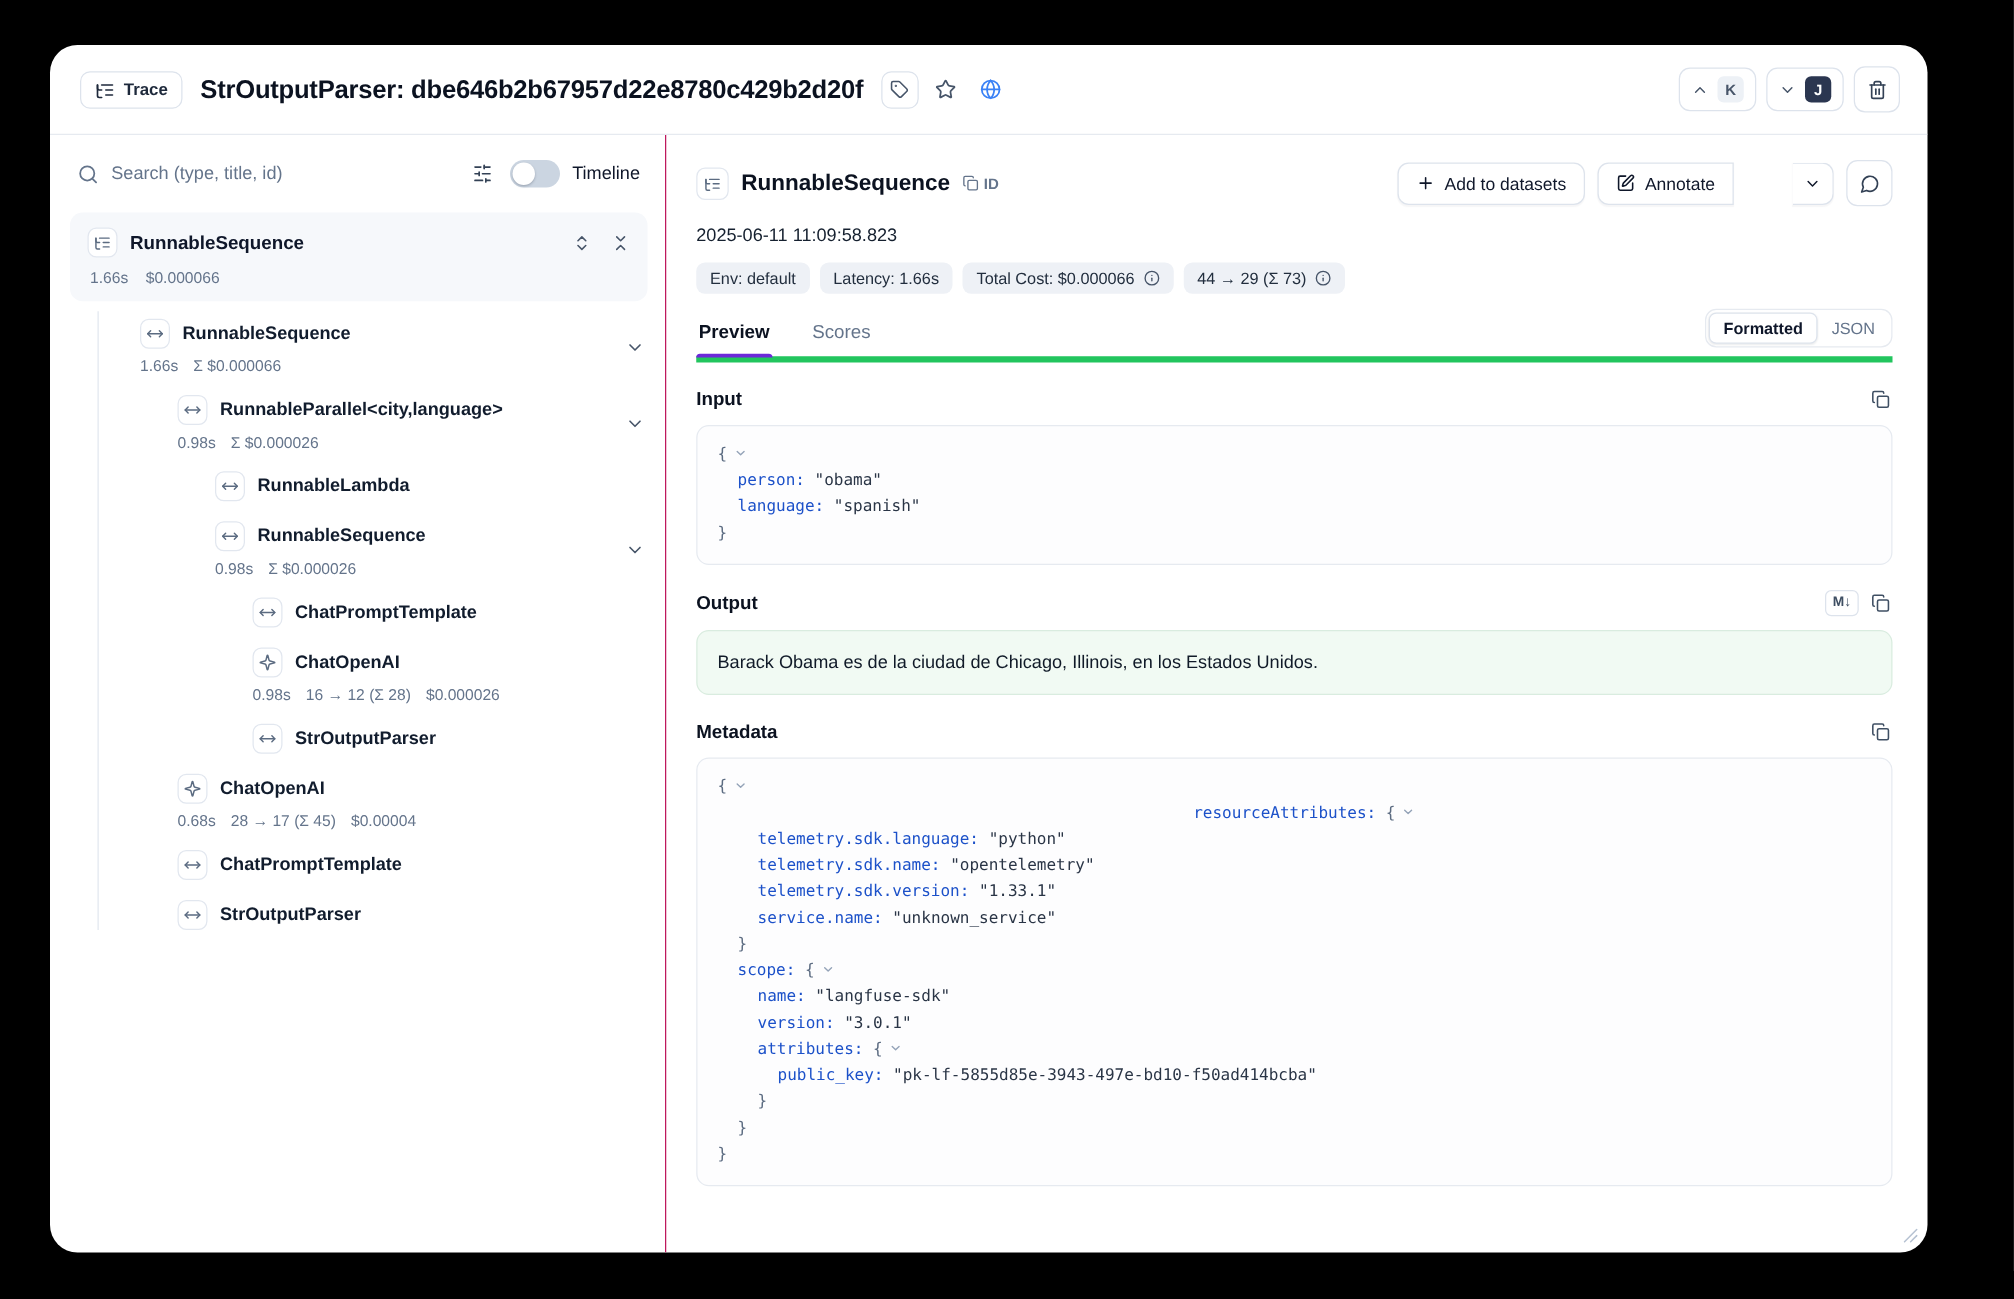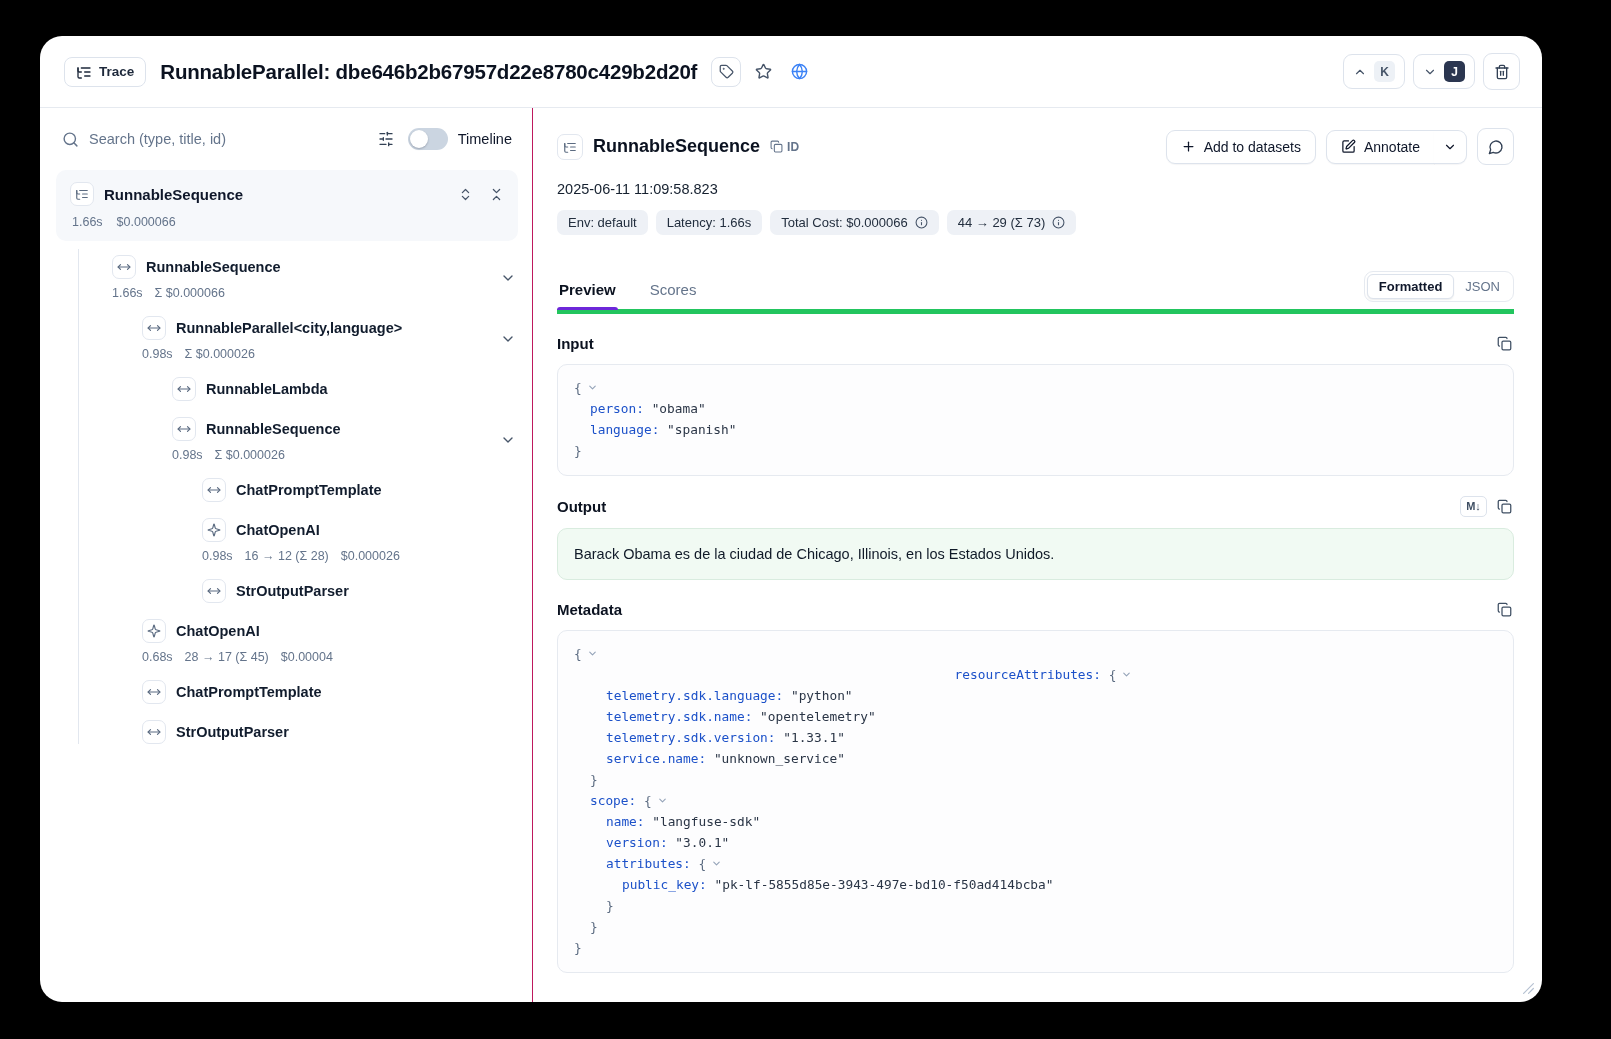--- a/index.html
+++ b/index.html
@@ -57,33 +57,33 @@
   .row-meta { display:flex; gap:12px; margin-top:7px; font-size:12.5px; color:#64748b; white-space:nowrap; }
   .row-chevron { margin-left:auto; color:#475569; display:flex; }
 
   
   .obs-header { display:flex; align-items:center; }
   .obs-icon { width:26px; height:26px; border:1px solid #e2e7ef; border-radius:7px; display:flex; align-items:center; justify-content:center; color:#5b6b81; }
   .obs-title { margin-left:10px; font-size:18px; font-weight:700; color:#0b1220; }
   .id-chip { margin-left:10px; display:inline-flex; align-items:center; gap:4px; color:#64748b; font-size:12px; font-weight:600; background:none; border:none; cursor:pointer; }
   .obs-actions { margin-left:auto; display:flex; align-items:center; gap:10px; }
   .btn { display:inline-flex; align-items:center; gap:8px; border:1px solid #dde3ec; background:#fff; border-radius:9px; padding:8px 14px; font-size:14px; font-weight:500; color:#0f172a; cursor:pointer; box-shadow:0 1px 1px rgba(15,23,42,.04); }
-  .split { display:inline-flex; }
+  .split { display:inline-flex;gap:48px; }
   .split .btn-left { border-radius:9px 0 0 9px; }
   .split .btn-right { border-radius:0 9px 9px 0; border-left:none; padding:8px 9px; margin-left:-1px; }
   .timestamp { margin-top:16px; font-size:14.5px; font-weight:500; color:#15202f; }
   .badge-row { margin-top:13px; display:flex; gap:8px; flex-wrap:wrap; }
   .badge { display:inline-flex; align-items:center; gap:7px; background:#eef1f6; border-radius:7px; padding:5px 11px; font-size:13px; font-weight:500; color:#222e3e; }
   .badge .info-ic { display:flex; color:#475569; }
 
   .tabs-row { margin-top:12px; display:flex; align-items:flex-end; border-bottom:5px solid #22c55e; }
   .tab { position:relative; margin-right:30px; padding:10px 2px 11px; font-size:15px; font-weight:500; color:#64748b; cursor:pointer; }
   .tab.active { color:#0b1220; font-weight:700; }
   .tab.active::after { content:""; position:absolute; left:0; right:0; bottom:-1px; height:3px; border-radius:3px 3px 0 0; background:#6d28d9; }
-  .fmt-toggle { margin-left:auto; margin-bottom:7px; display:inline-flex; align-items:center; border:1px solid #e6eaf0; background:#fff; border-radius:9px; padding:2px;margin-top:24px; }
+  .fmt-toggle { margin-left:auto; margin-bottom:7px; display:inline-flex; align-items:center; border:1px solid #e6eaf0; background:#fff; border-radius:9px; padding:2px; }
   .fmt-seg { padding:4px 11px; font-size:13px; color:#64748b; border-radius:6px; cursor:pointer; }
   .fmt-seg.active { background:#fff; border:1px solid #dde3ec; color:#0f172a; font-weight:600; box-shadow:0 1px 1.5px rgba(15,23,42,.08); }
 
   .section-head { display:flex; align-items:center; margin-top:20px; margin-bottom:11px; }
   .section-title { font-size:15px; font-weight:700; color:#0b1220; }
   .section-tools { margin-left:auto; display:flex; align-items:center; gap:8px; }
   .tool-btn { background:none; border:none; color:#3f4f63; cursor:pointer; display:flex; padding:2px; }
   .md-btn { min-width:27px; height:21px; border:1px solid #dde3ec; border-radius:5px; background:#fff; color:#3f4f63; font-size:11px; font-weight:700; display:flex; align-items:center; justify-content:center; padding:0 4px; cursor:pointer; }
 
   .code-block { border:1px solid #e6eaf0; border-radius:10px; background:#fdfdfe; padding:13px 16px; font-family:"DejaVu Sans Mono", monospace; font-size:12.8px; line-height:1.64; color:#2a3546; }
@@ -109,21 +109,21 @@
           <svg width="16" height="16" viewBox="0 0 24 24" fill="none" stroke="currentColor" stroke-width="2" stroke-linecap="round" stroke-linejoin="round">
               <path d="M21 12h-8"></path>
               <path d="M21 6H8"></path>
               <path d="M21 18h-8"></path>
               <path d="M3 6v4c0 1.1.9 2 2 2h3"></path>
               <path d="M3 6v13c0 1.1.9 2 2 2h3"></path>
             </svg>
         </span>
         <span>Trace</span>
       </button>
-      <h1 class="trace-title">RunnableParallel: dbe646b2b67957d22e8780c429b2d20f</h1>
+      <h1 class="trace-title">StrOutputParser: dbe646b2b67957d22e8780c429b2d20f</h1>
       <button class="tag-btn">
         <span>
           <svg width="15" height="15" viewBox="0 0 24 24" fill="none" stroke="currentColor" stroke-width="2" stroke-linecap="round" stroke-linejoin="round">
               <path d="M12.586 2.586A2 2 0 0 0 11.172 2H4a2 2 0 0 0-2 2v7.172a2 2 0 0 0 .586 1.414l8.704 8.704a2.426 2.426 0 0 0 3.42 0l6.58-6.58a2.426 2.426 0 0 0 0-3.42z"></path>
               <circle cx="7.5" cy="7.5" r=".5" fill="currentColor"></circle>
             </svg>
         </span>
       </button>
       <button class="flat-icon-btn">
         <span>

